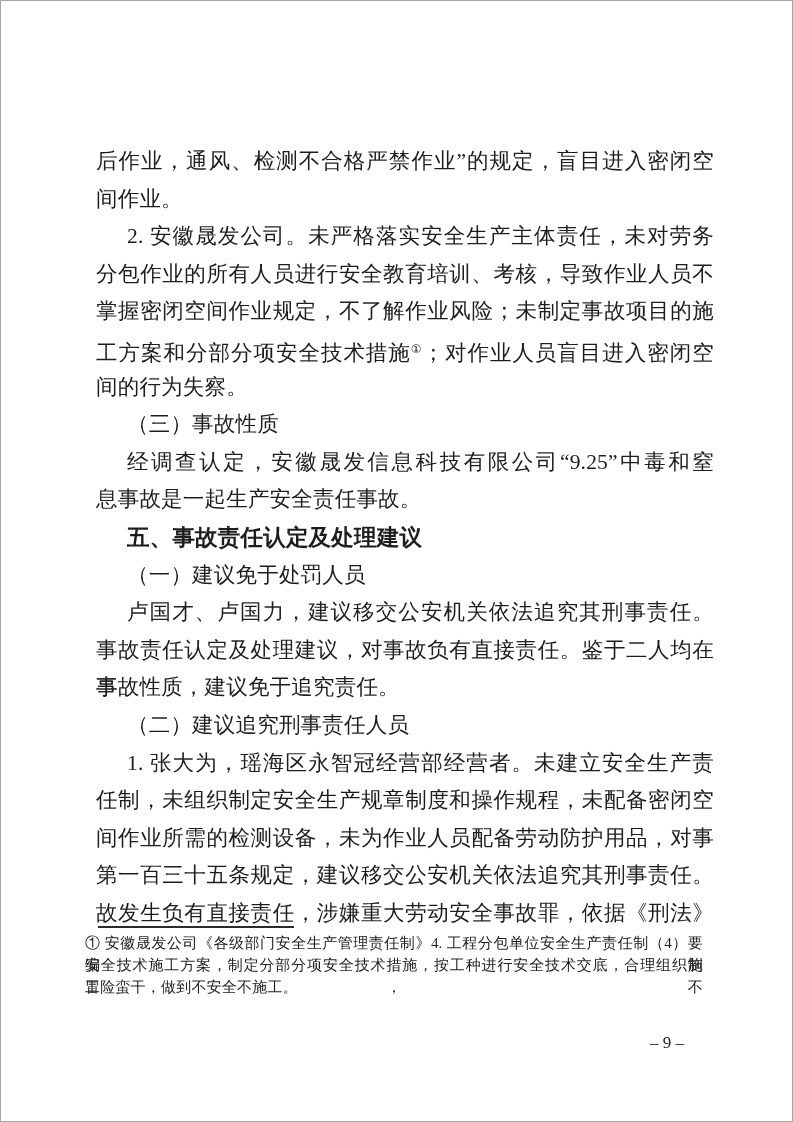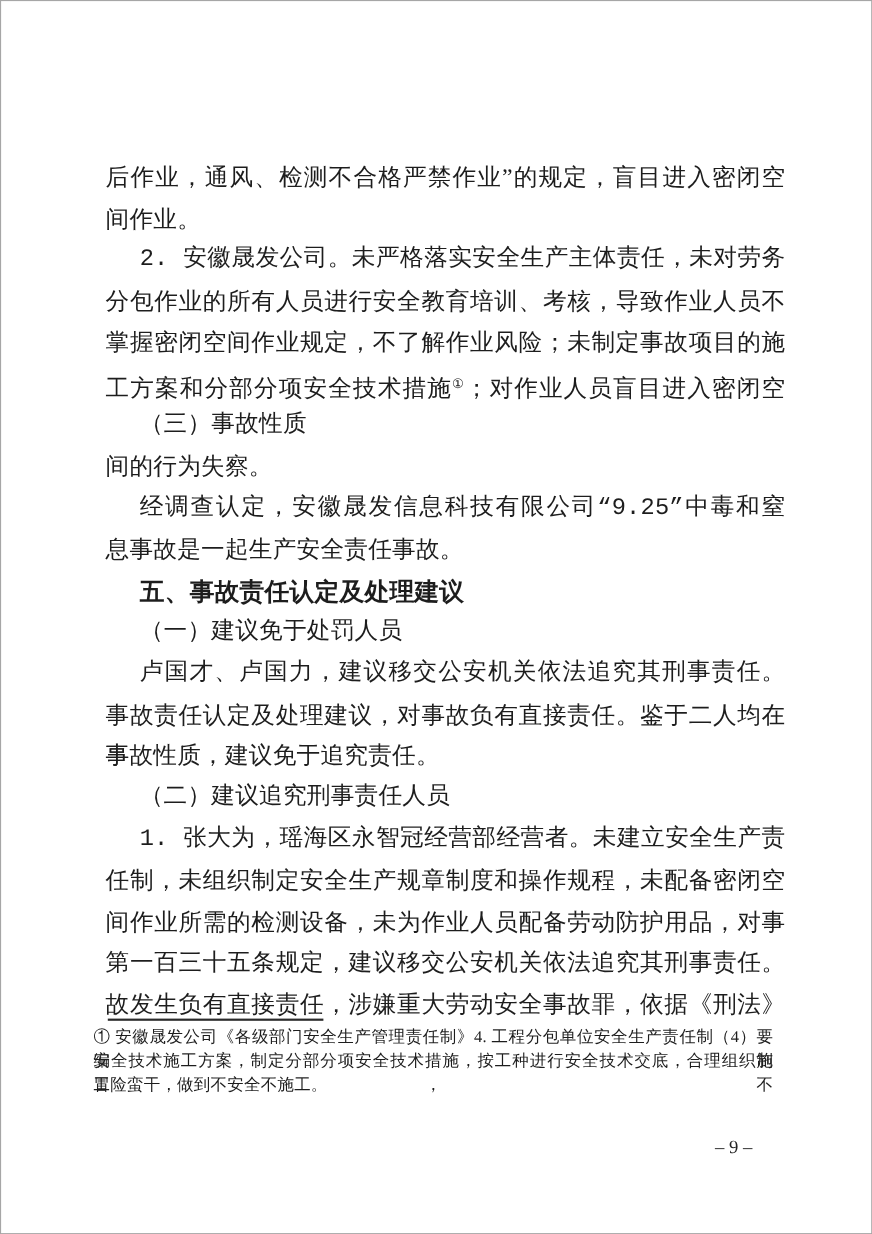--- a/index.html
+++ b/index.html
@@ -14,21 +14,21 @@
     font-family:"Liberation Serif","DejaVu Serif",serif;
     color:#1d1d1d;
   }
   .doc-body{position:absolute;left:95px;top:142px;width:618px;}
   .line{
     height:37.6px;line-height:37.6px;
     font-size:21.5px;
     letter-spacing:0.2px;
   }
   .line.flush{text-align:justify;text-align-last:justify;}
-  .line.indent{padding-left:31px;font-family:Liberation Mono, monospace;}
+  .line.indent{padding-left:31px;}
   .line.heading{
     font-family:Liberation Serif, serif;
     font-weight:700;font-size:22.5px;
   }
   .line.sub{font-weight:400;}
   .fnref{font-size:12px;vertical-align:7px;letter-spacing:0;}
   .footnote-sep{
     position:absolute;left:97px;top:925px;width:196px;height:0;
     border-top:2px solid #2b2b2b;
   }
@@ -44,22 +44,22 @@
 <body>
 
 <div class="page">
   <div class="doc-body">
       <div class="line body flush">后作业，通风、检测不合格严禁作业”的规定，盲目进入密闭空</div>
       <div class="line body">间作业。</div>
       <div class="line body indent flush">2. 安徽晟发公司。未严格落实安全生产主体责任，未对劳务</div>
       <div class="line body flush">分包作业的所有人员进行安全教育培训、考核，导致作业人员不</div>
       <div class="line body flush">掌握密闭空间作业规定，不了解作业风险；未制定事故项目的施</div>
       <div class="line body flush"><span>工方案和分部分项安全技术措施</span><sup class="fnref">①</sup><span>；对作业人员盲目进入密闭空</span></div>
+      <div class="line body">间的行为失察。</div>
       <div class="line sub indent">（三）事故性质</div>
-      <div class="line body">间的行为失察。</div>
       <div class="line body indent flush">经调查认定，安徽晟发信息科技有限公司“9.25”中毒和窒</div>
       <div class="line body">息事故是一起生产安全责任事故。</div>
       <div class="line heading indent">五、事故责任认定及处理建议</div>
       <div class="line sub indent">（一）建议免于处罚人员</div>
       <div class="line body indent flush">卢国才、卢国力，建议移交公安机关依法追究其刑事责任。</div>
       <div class="line body flush">事故责任认定及处理建议，对事故负有直接责任。鉴于二人均在事</div>
       <div class="line body">事故性质，建议免于追究责任。</div>
       <div class="line sub indent">（二）建议追究刑事责任人员</div>
       <div class="line body indent flush">1. 张大为，瑶海区永智冠经营部经营者。未建立安全生产责</div>
       <div class="line body flush">任制，未组织制定安全生产规章制度和操作规程，未配备密闭空</div>

